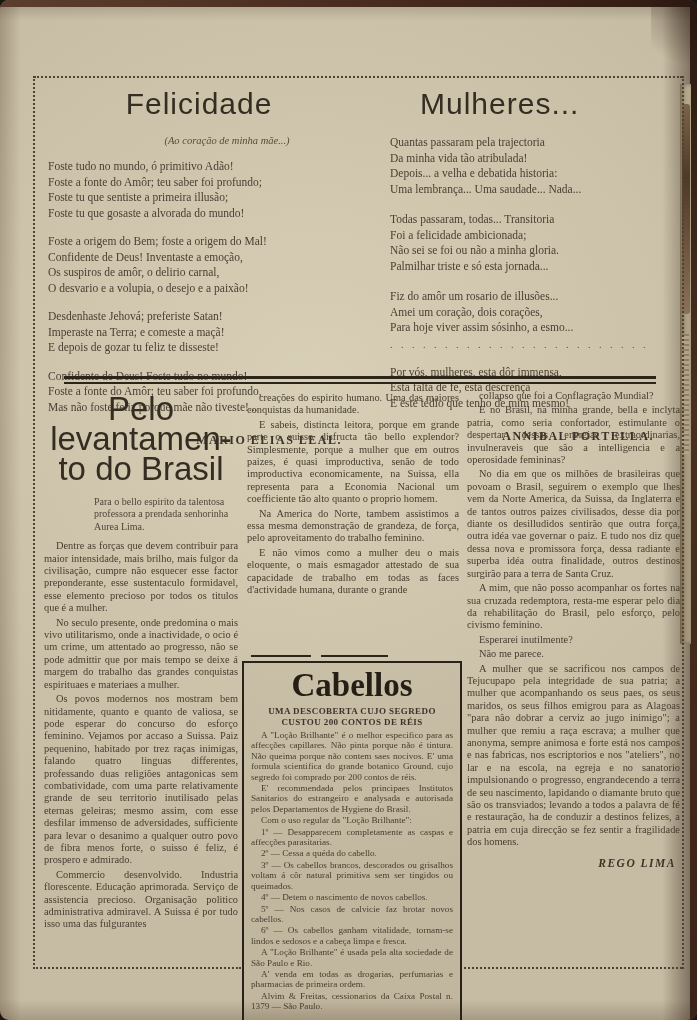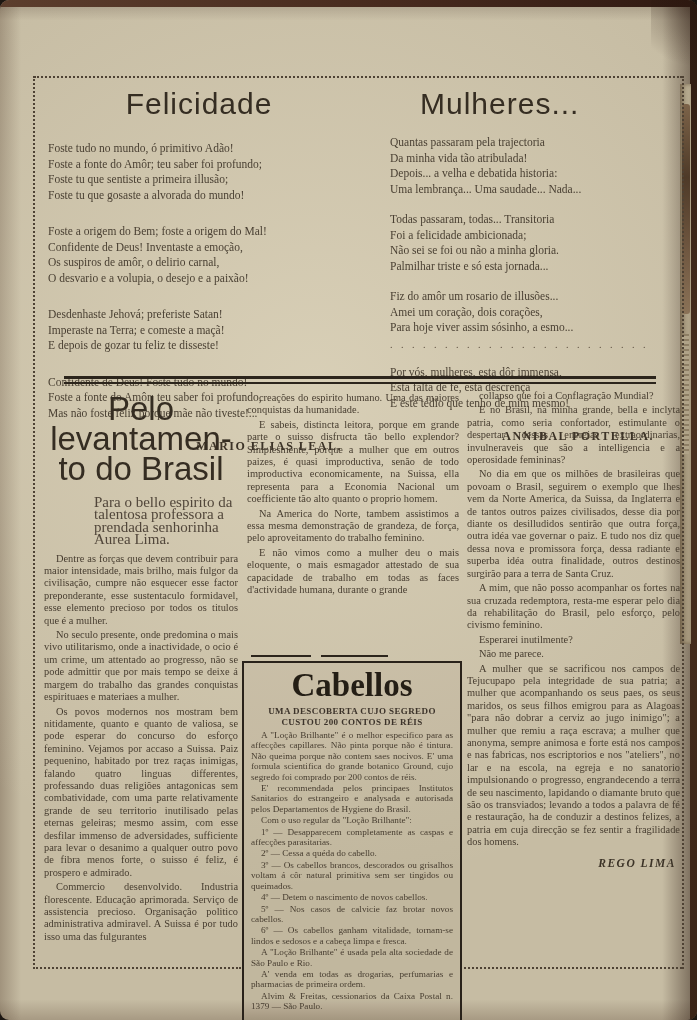--- a/index.html
+++ b/index.html
@@ -39,40 +39,40 @@
 
   
   .poem{position:absolute;}
   #poem-felicidade{left:48px;top:88px;width:302px;}
   #poem-mulheres{left:390px;top:88px;width:272px;}
   .poem-title{font-family:"Liberation Sans","DejaVu Sans",sans-serif;font-weight:400;
     font-size:30px;color:#352d22;text-align:center;letter-spacing:1px;line-height:32px;}
   #poem-mulheres .poem-title{text-align:left;padding-left:30px;}
   .poem-dedication{font-size:10.5px;font-style:italic;text-align:center;
     padding-left:56px;margin-top:15px;color:#564b3c;}
-  .stanza{font-size:11.5px;line-height:15.5px;white-space:pre-line;margin-top:21px;color:#4a4033;}
+  .stanza{font-size:11.5px;line-height:15.5px;white-space:pre-line;margin-top:13px;color:#4a4033;}
   #poem-mulheres .stanza{margin-top:15px;}
   .dots-row{margin-top:3px;font-size:10px;letter-spacing:3px;color:#5c5040;
     white-space:nowrap;overflow:hidden;width:95%;}
   .poem-author{font-size:12px;font-weight:bold;letter-spacing:1.5px;text-align:right;
     margin-top:18px;padding-right:8px;color:#3c3327;}
 
   .double-rule{position:absolute;left:64px;top:376px;width:592px;height:3px;
     border-top:3px solid #2c251c;border-bottom:2px solid #2c251c;}
 
   
   .col{position:absolute;font-size:10.4px;line-height:12.4px;text-align:justify;color:#473d30;}
   .col p{margin:0 0 2px 0;text-indent:12px;}
   #col1{left:44px;top:394px;width:194px;max-height:574px;overflow:hidden;}
   #col2{left:247px;top:392px;width:212px;max-height:260px;overflow:hidden;}
   #col3{left:467px;top:390px;width:213px;max-height:578px;overflow:hidden;}
   .article-title{font-family:"Liberation Sans","DejaVu Sans",sans-serif;font-weight:400;
     font-size:33px;line-height:30px;color:#352d22;text-align:center;white-space:pre-line;
     margin:0 0 12px 0;}
-  .article-dedication{margin:0 0 7px 50px;font-size:15px;line-height:12.4px;
+  .article-dedication{margin:0 0 7px 50px;font-size:10px;line-height:12.4px;
     text-align:left;color:#51463a;}
   .article-author{text-align:right;font-style:italic;font-weight:bold;font-size:11.5px;
     letter-spacing:1.5px;margin-top:8px;padding-right:4px;color:#3c3327;}
 
   
   .pre-ad-rule{position:absolute;top:655px;border-top:2px solid #2c251c;}
   .pre-ad-rule.seg1{left:251px;width:60px;}
   .pre-ad-rule.seg2{left:321px;width:67px;}
 
   
@@ -100,20 +100,21 @@
   </div>
 
   <div class="frame frame-top"></div>
   <div class="frame frame-left"></div>
   <div class="frame frame-right"></div>
   <div class="frame frame-bottom-l"></div>
   <div class="frame frame-bottom-r"></div>
 
   <div class="poem" id="poem-felicidade">
     <div class="poem-title">Felicidade</div>
+    <div class="poem-dedication">(Ao coração de minha mãe...)</div>
     <div class="stanza">Foste tudo no mundo, ó primitivo Adão!
 Foste a fonte do Amôr; teu saber foi profundo;
 Foste tu que sentiste a primeira illusão;
 Foste tu que gosaste a alvorada do mundo!</div>
     <div class="stanza">Foste a origem do Bem; foste a origem do Mal!
 Confidente de Deus! Inventaste a emoção,
 Os suspiros de amôr, o delirio carnal,
 O desvario e a volupia, o desejo e a paixão!</div>
     <div class="stanza">Desdenhaste Jehová; preferiste Satan!
 Imperaste na Terra; e comeste a maçã!

